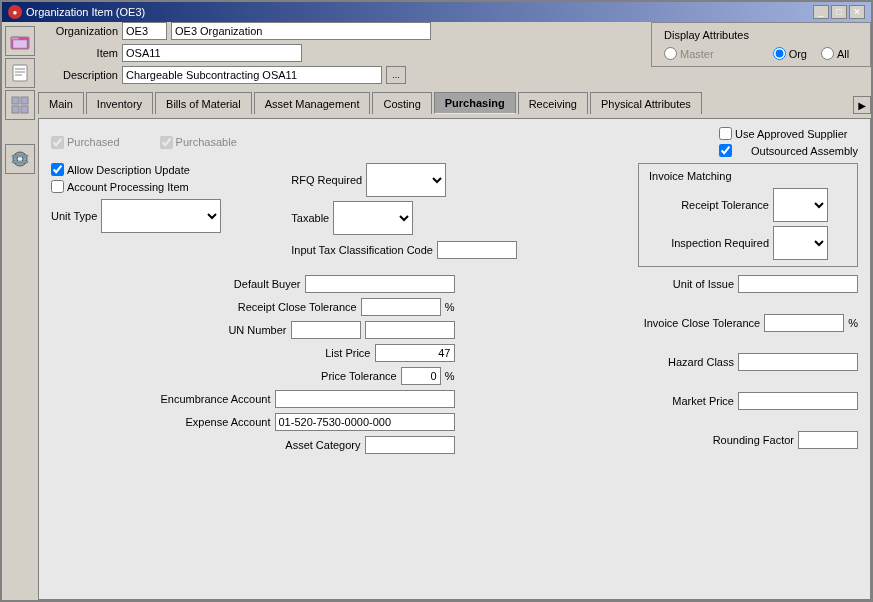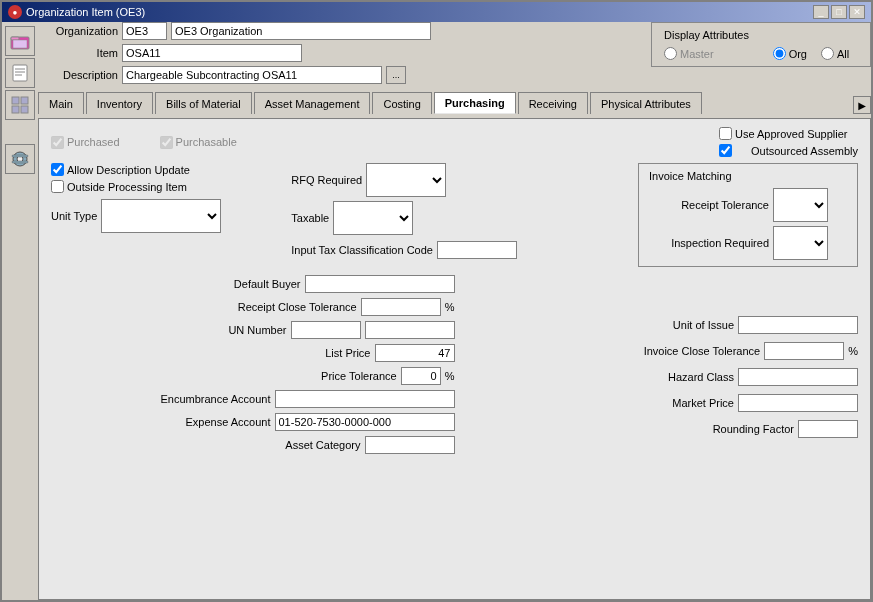--- a/index.html
+++ b/index.html
@@ -17,21 +17,21 @@
     .left-icons { display: flex; flex-direction: column; gap: 2px; width: 36px; align-items: center; padding-top: 4px; }
     .side-btn { width: 30px; height: 30px; background: #d4d0c8; border: 1px solid #808080; display: flex; align-items: center; justify-content: center; cursor: pointer; font-size: 16px; }
 
     .form-area { flex: 1; display: flex; flex-direction: column; gap: 4px; }
     .field-row { display: flex; align-items: center; gap: 4px; }
     .field-label { text-align: right; min-width: 80px; color: #000; }
     .field-input { border: 1px solid #808080; background: white; height: 18px; padding: 1px 3px; }
     .field-input.sm { width: 45px; }
     .ellipsis-btn { width: 20px; height: 18px; background: #d4d0c8; border: 1px solid #808080; font-size: 9px; cursor: pointer; display: flex; align-items: center; justify-content: center; }
     .tab { padding: 3px 10px; background: #d4d0c8; border: 1px solid #808080; border-bottom: none; margin-right: 2px; cursor: pointer; height: 22px; display: flex; align-items: center; }
-    .tab.active { background: #ffffff; font-weight: bold; border-bottom: 1px solid #e8e8e8; z-index: 1; }
+    .tab.active { background: #a3a3a3; font-weight: bold; border-bottom: 1px solid #e8e8e8; z-index: 1; }
     .tab-scroll-btn { width: 18px; height: 18px; background: #d4d0c8; border: 1px solid #808080; margin-left: auto; display: flex; align-items: center; justify-content: center; cursor: pointer; font-size: 10px; }
 
     .tab-content { background: #e8e8e8; border: 1px solid #808080; flex: 1; padding: 8px 12px; overflow-y: auto; }
 
     .dropdown { height: 18px; border: 1px solid #808080; background: white; font-size: 11px; padding: 16px 2px; }
     .data-input { border: 1px solid #808080; background: white; height: 18px; padding: 1px 3px; font-size: 11px; }
 
     .grayed { color: #888; }
   </style>
 </head>
@@ -181,21 +181,21 @@
         </div>
 
         <div style="display:flex; gap:40px; margin-bottom:6px;">
           <div style="display:flex; flex-direction:column; gap:4px;">
             <label style="display:flex;align-items:center;gap:3px;">
               <input type="checkbox" checked="" style="">
               <span>Allow Description Update</span>
             </label>
             <label style="display:flex;align-items:center;gap:3px;">
               <input type="checkbox" style="">
-              <span>Outside Processing Item</span>
+              <span>Account Processing Item</span>
             </label>
             <div style="display:flex;align-items:center;gap:4px;margin-top:2px;">
               <span>Unit Type</span>
               <select class="dropdown" style="width:120px;">
                 <option value=""></option>
               </select>
             </div>
           </div>
 
           <div style="display:flex; flex-direction:column; gap:4px; padding-left:30px;">
@@ -272,21 +272,21 @@
             <div style="display:flex;align-items:center;justify-content:flex-end;gap:4px;">
               <span style="min-width:150px;text-align:right;">Expense Account</span>
               <input type="text" class="data-input" style="width: 180px;" value="01-520-7530-0000-000">
             </div>
             <div style="display:flex;align-items:center;justify-content:flex-end;gap:4px;">
               <span style="min-width:150px;text-align:right;">Asset Category</span>
               <input type="text" class="data-input" style="width: 90px;" value="">
             </div>
           </div>
 
-          <div style="flex:1; display:flex; flex-direction:column; gap:8px;margin-top:41px;">
+          <div style="flex:1; display:flex; flex-direction:column; gap:21px;">
             <div style="display:flex;align-items:center;justify-content:flex-end;gap:4px;">
               <span style="min-width:140px;text-align:right;">Unit of Issue</span>
               <input type="text" class="data-input" style="width: 120px;" value="">
             </div>
             <div style="display:flex;align-items:center;justify-content:flex-end;gap:4px;">
               <span style="min-width:140px;text-align:right;">Invoice Close Tolerance</span>
               <input type="text" class="data-input" style="width: 80px;" value="">
               <span>%</span>
             </div>
             <div style="display:flex;align-items:center;justify-content:flex-end;gap:4px;">

